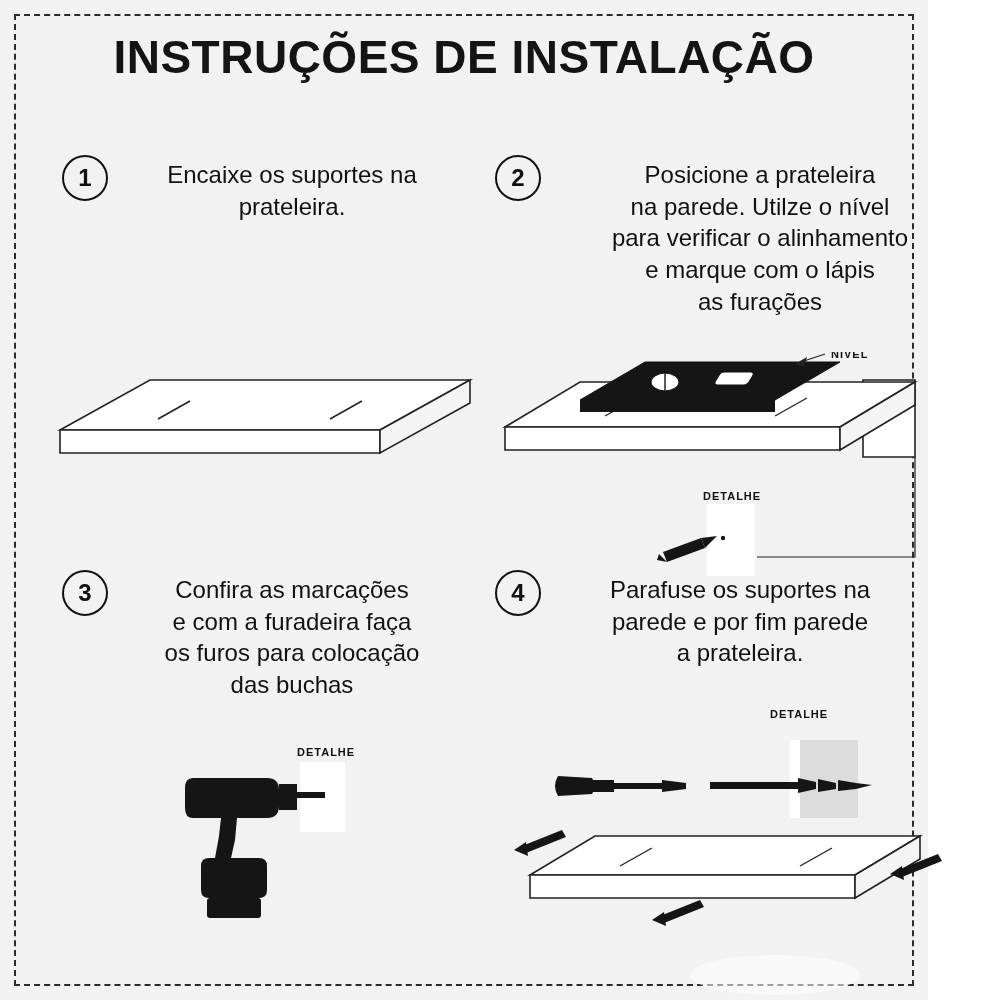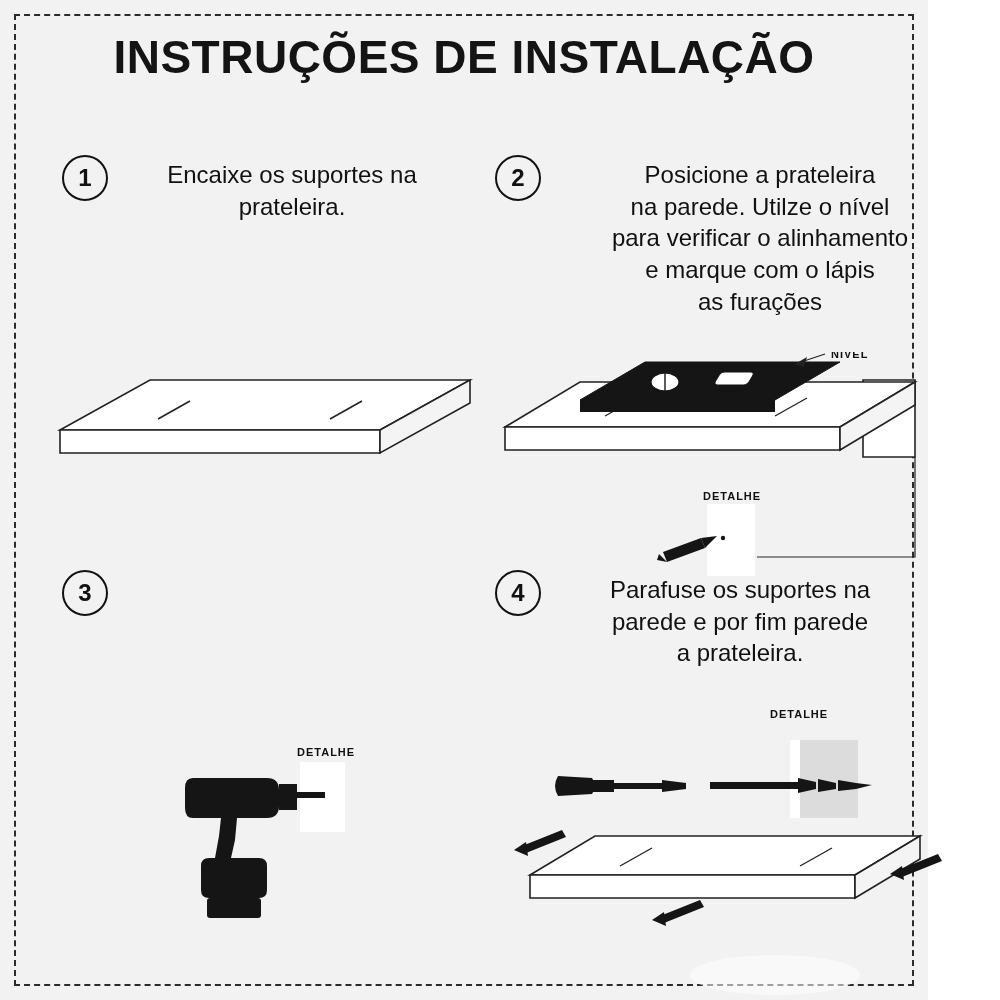--- a/index.html
+++ b/index.html
@@ -195,20 +195,24 @@
       <polygon points="168,200 206,186 210,196 172,210" fill="#151515"></polygon>
       <polygon points="206,186 222,184 210,196" fill="#151515"></polygon>
       <polygon points="164,202 172,210 162,208" fill="#151515"></polygon>
       <circle cx="228" cy="186" r="2.2" fill="#151515"></circle>
     </svg>
   </div>
 
   <div class="step" id="step-3">
     <div class="step-head">
       <div class="badge">3</div>
+      <div class="step-text">Confira as marcações
+e com a furadeira faça
+os furos para colocação
+das buchas</div>
     </div>
   </div>
 
   <div class="art" id="art-3">
     <svg width="230" height="190" viewBox="0 0 230 190">
 
       <rect x="125" y="22" width="45" height="70" fill="#ffffff"></rect>
       <text class="detail-label" x="122" y="16" font-family="Liberation Sans, sans-serif" font-size="11" font-weight="bold" letter-spacing="1" fill="#111">DETALHE</text>
 
       <path d="M18,38 L92,38 Q104,38 104,50 L104,66 Q104,78 92,78 L62,78 L60,100 L56,118 L84,118 Q92,118 92,126 L92,150 Q92,158 84,158 L34,158 Q26,158 26,150 L26,126 Q26,118 34,118 L40,118 L44,96 L46,78 L18,78 Q10,78 10,68 L10,48 Q10,38 18,38 Z" fill="#151515"></path>

